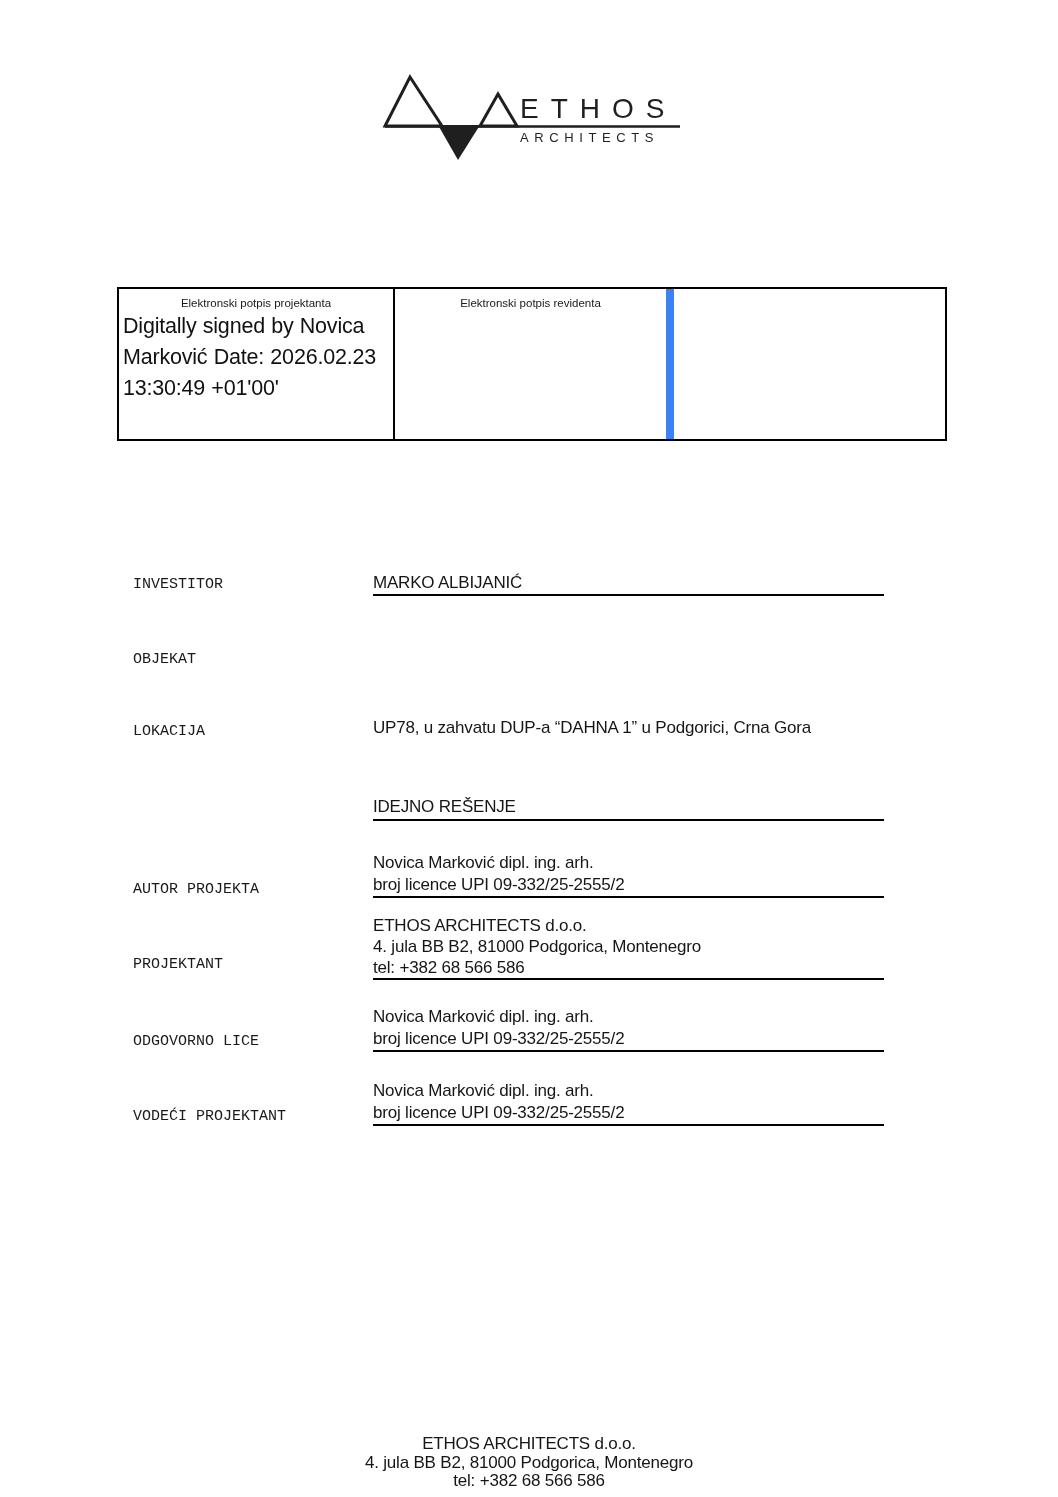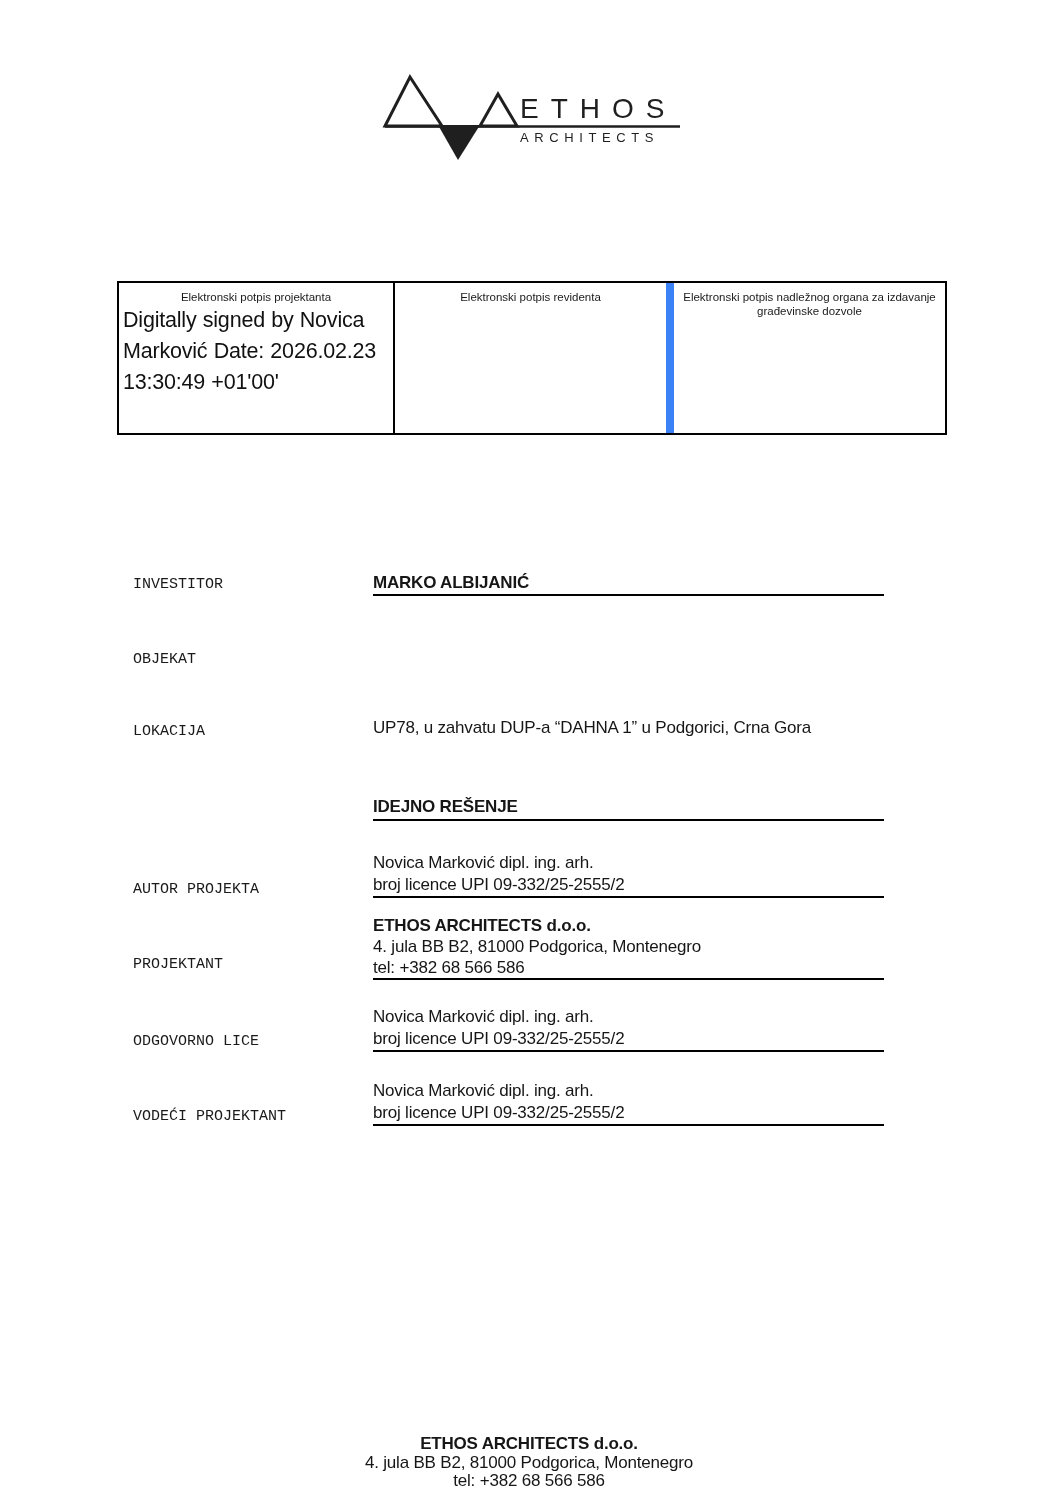--- a/index.html
+++ b/index.html
@@ -28,21 +28,21 @@
   }
   .logo svg { display: block; }
   .logo text { fill: #1f1f1f; font-family: "Liberation Sans", "DejaVu Sans", sans-serif; }
   .logo .brand { font-size: 28px; letter-spacing: 12px; font-weight: 400; }
   .logo .subtitle { font-size: 13px; letter-spacing: 5.6px; font-weight: 400; }
 
   
   .sig-table {
     position: absolute;
     left: 117px;
-    top: 240px;
+    top: 246px;
     width: 830px;
     height: 154px;
     border: 2px solid #000000;
     box-sizing: border-box;
     display: flex;
   }
   .sig-cell {
     box-sizing: border-box;
     height: 100%;
     padding-top: 5px;
@@ -79,21 +79,21 @@
   .field-value {
     position: absolute;
     left: 373px;
     width: 511px;
     font-size: 17px;
     line-height: 22px;
     letter-spacing: -0.2px;
     color: #161616;
   }
   .ul { border-bottom: 2px solid #000000; }
-  .bold { font-weight: bold; }
+  .bold { font-weight: normal; }
   .vline { display: block; }
 
   
   .footer {
     position: absolute;
     left: 0;
     top: 1394px;
     width: 1058px;
     text-align: center;
     font-size: 17px;
@@ -121,23 +121,20 @@
   <div class="sig-table">
     <div class="sig-cell c1">
       <div class="sig-header">Elektronski potpis projektanta</div>
       <div class="sig-text">
         <span>Digitally signed by Novica Marković</span>
         <span>Date: 2026.02.23 13:30:49 +01'00'</span>
       </div>
     </div>
     <div class="sig-cell c2">
       <div class="sig-header">Elektronski potpis revidenta</div>
-    </div>
-    <div class="sig-cell c3">
-      <div class="sig-header">Elektronski potpis nadležnog organa za izdavanje građevinske dozvole</div>
     </div>
   </div>
 
   <div class="field-label" style="top:531px">INVESTITOR</div>
   <div class="field-value ul bold" style="top:531px">MARKO ALBIJANIĆ</div>
 
   <div class="field-label" style="top:606px">OBJEKAT</div>
 
   <div class="field-label" style="top:678px">LOKACIJA</div>
   <div class="field-value" style="top:676px">

